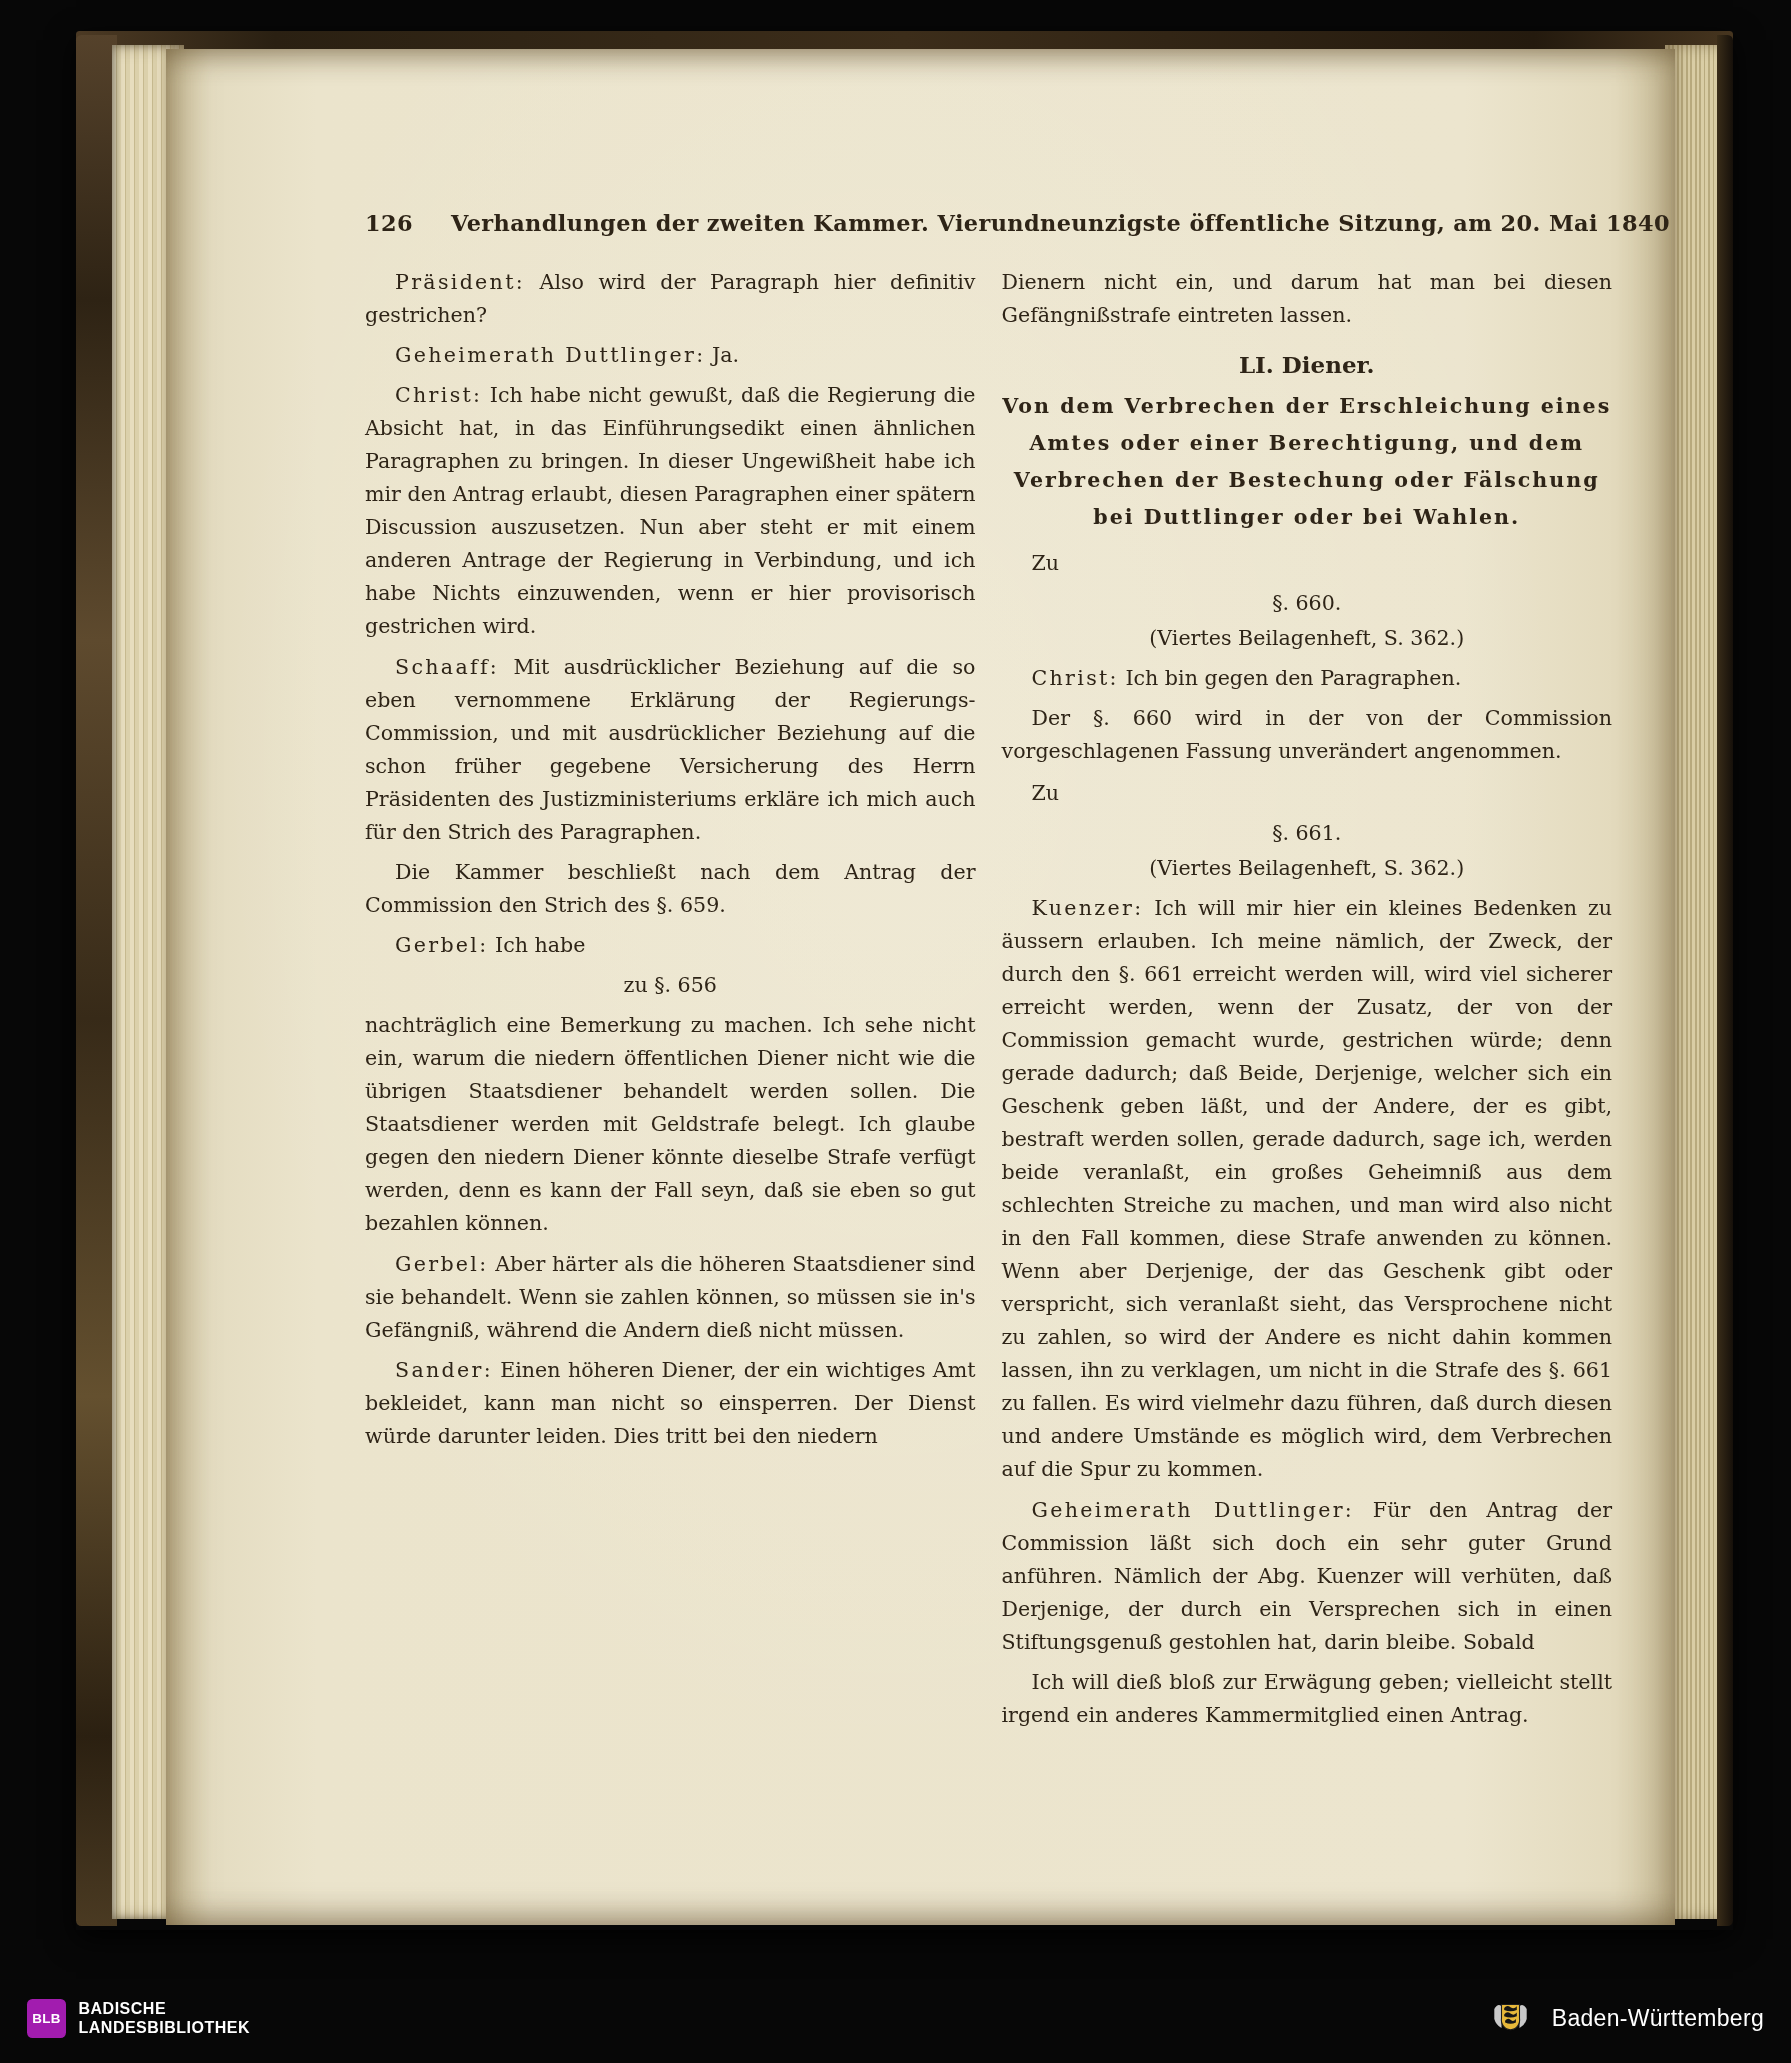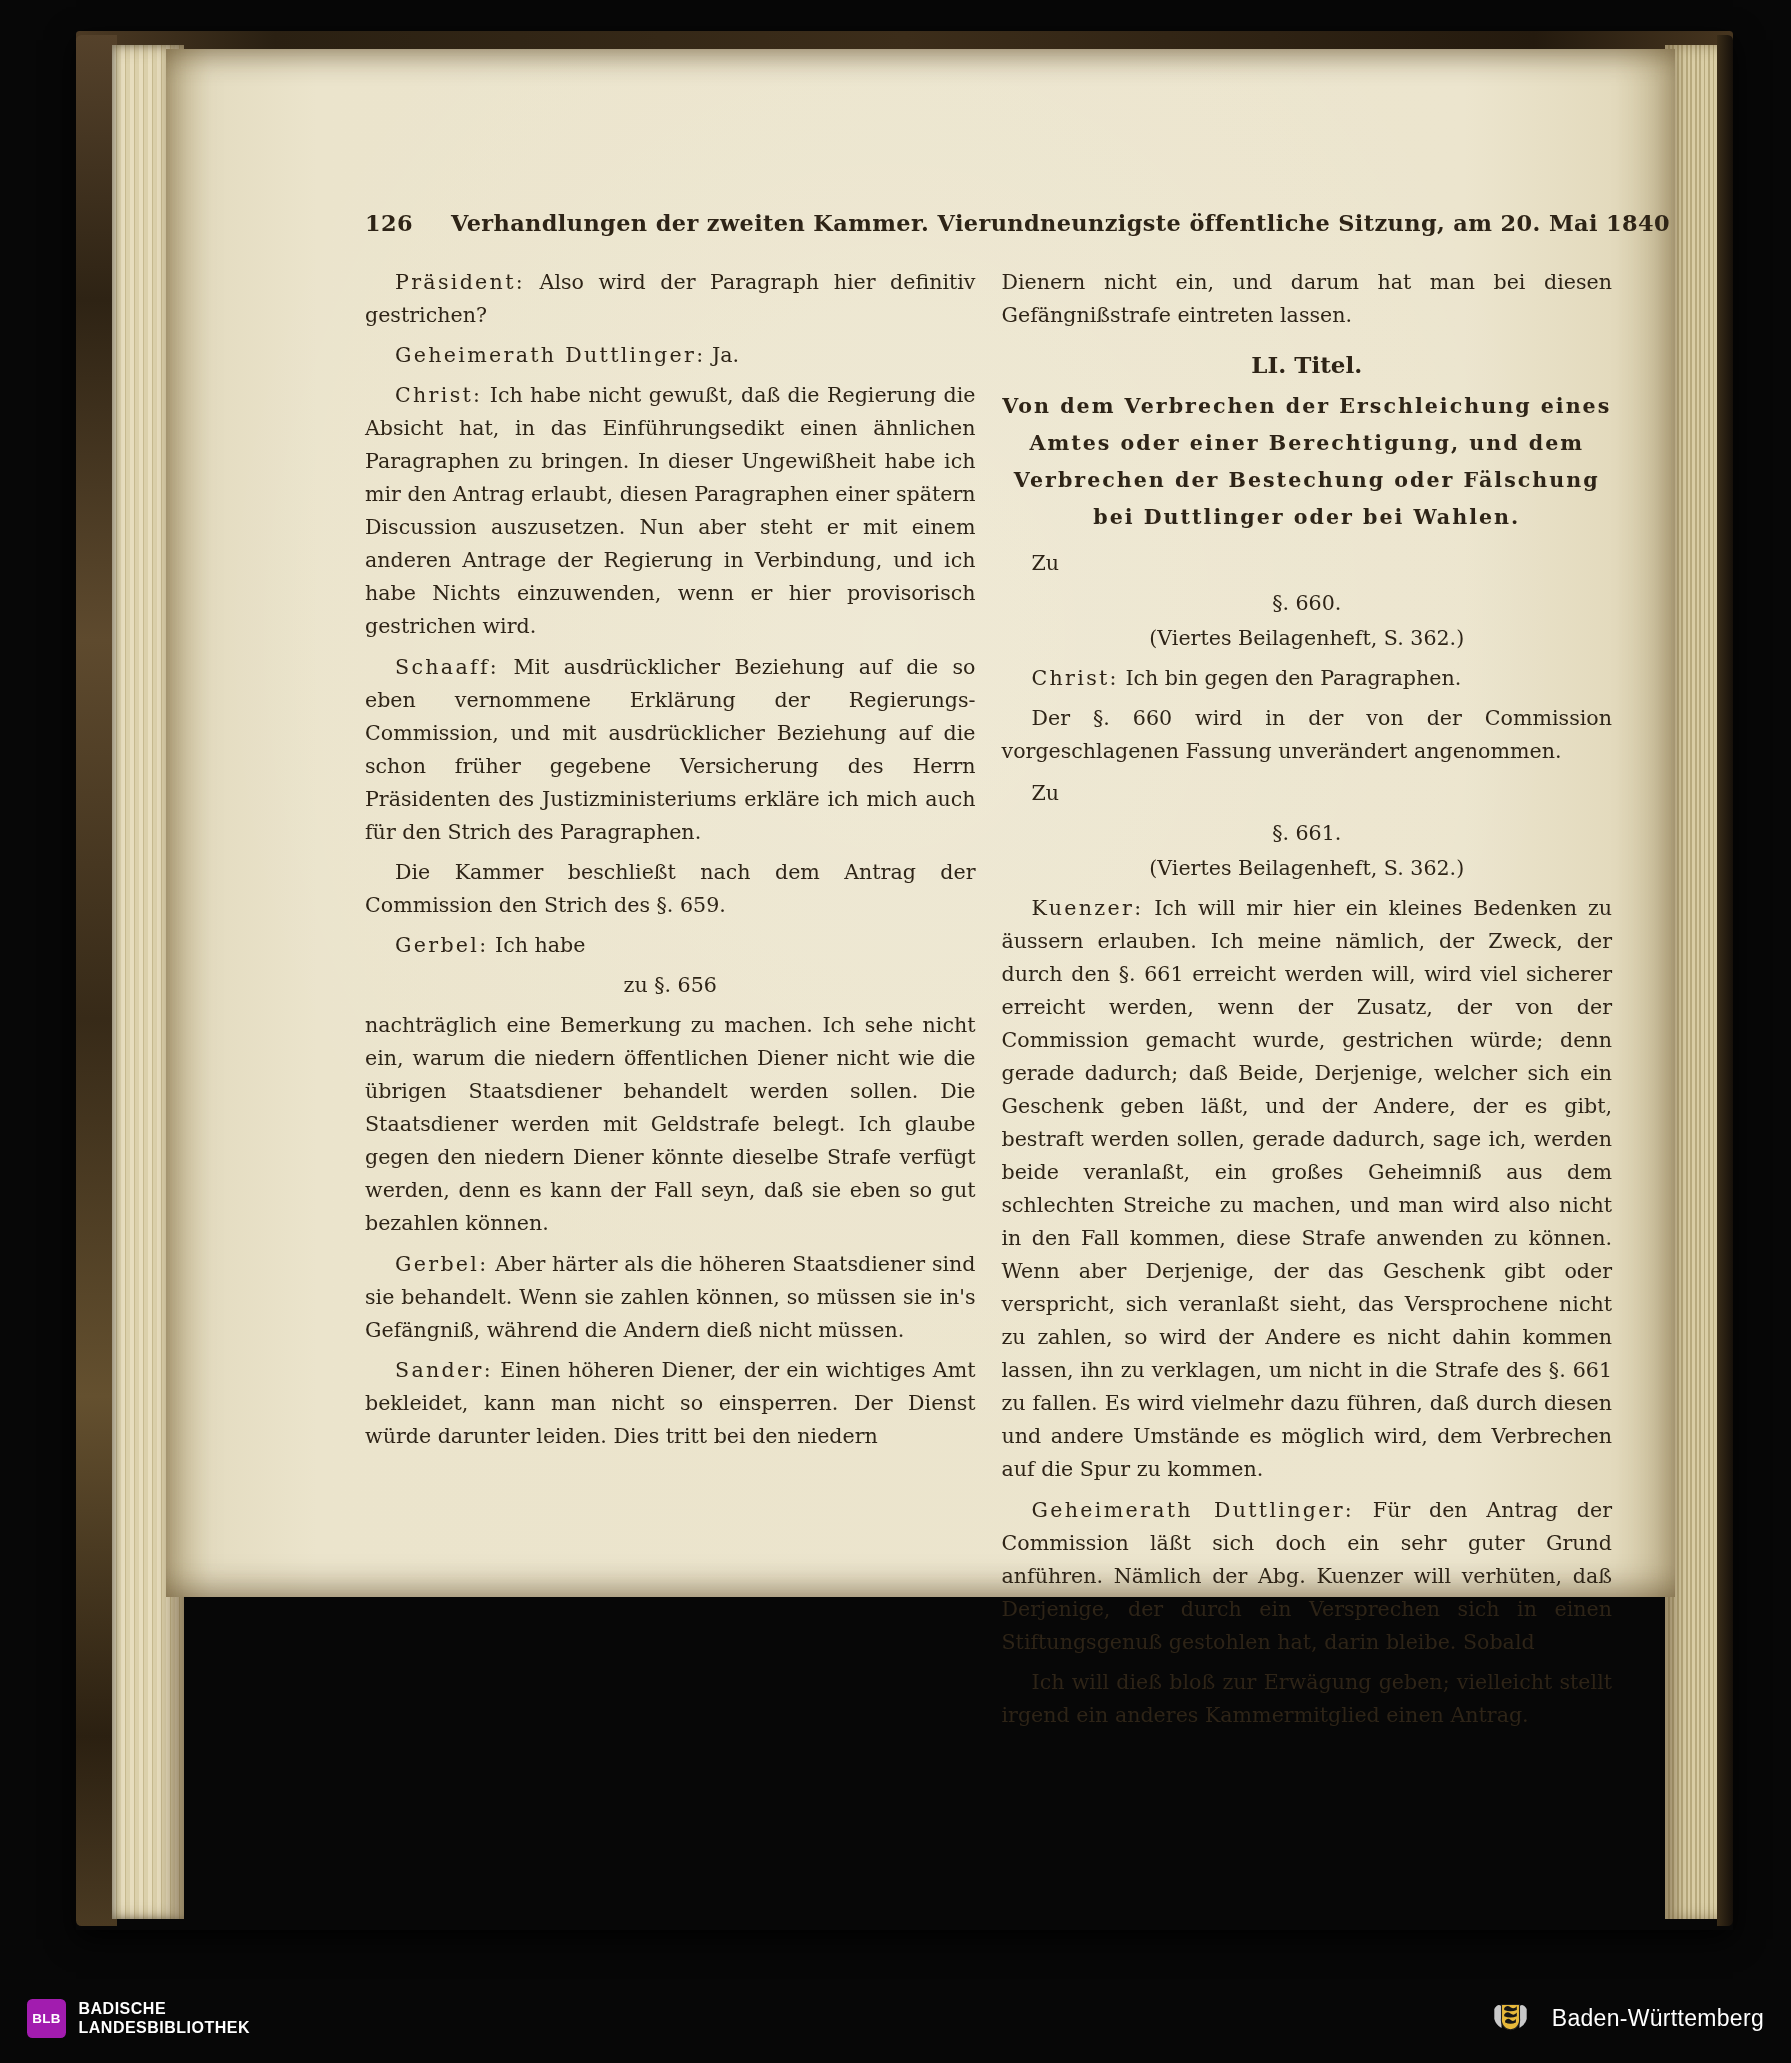--- a/index.html
+++ b/index.html
@@ -43,21 +43,21 @@
     box-shadow: inset 10.7px 0 14.3px rgba(90,70,40,0.5);
   }
   .cover-right {
     position: absolute; left: 1641px; top: 3.6px; width: 16px; height: 1891px;
     background: linear-gradient(90deg, #3a2d19, #16100a);
     border-radius: 0 5.4px 5.4px 0;
   }
 
   .page {
     position: absolute; left: 90px; top: 18px;
-    width: 1509px; height: 1548px;
+    width: 1509px; height: 1876px;
     background:
       radial-gradient(ellipse at 48% 38%, rgba(255,255,250,0.18), rgba(255,255,250,0) 62%),
       linear-gradient(90deg, #d3c7a1 0%, #e4dcc1 3%, #ebe4cc 10%, #ece5ce 86%, #e3dabd 96%, #d2c6a0 100%);
     box-shadow:
       inset 0 19.7px 27px -14.3px rgba(100,80,45,0.55),
       inset 0 -23px 30px -16px rgba(100,80,45,0.5),
       inset 27px 0 45px -23px rgba(100,80,45,0.55),
       inset -30px 0 49px -25px rgba(100,80,45,0.5);
     box-sizing: border-box;
     padding: 161px 63px 0 199px;
@@ -139,21 +139,21 @@
             <p class="para p-indent">Die Kammer beschließt nach dem Antrag der Commission den Strich des §. 659.</p>
             <p class="para p-indent"><span class="speaker">Gerbel:</span> Ich habe</p>
             <p class="para p-center">zu §. 656</p>
             <p class="para p-noindent">nachträglich eine Bemerkung zu machen. Ich sehe nicht ein, warum die niedern öffentlichen Diener nicht wie die übrigen Staatsdiener behandelt werden sollen. Die Staatsdiener werden mit Geldstrafe belegt. Ich glaube gegen den niedern Diener könnte dieselbe Strafe verfügt werden, denn es kann der Fall seyn, daß sie eben so gut bezahlen können.</p>
             <p class="para p-indent"><span class="speaker">Gerbel:</span> Aber härter als die höheren Staatsdiener sind sie behandelt. Wenn sie zahlen können, so müssen sie in's Gefängniß, während die Andern dieß nicht müssen.</p>
             <p class="para p-indent"><span class="speaker">Sander:</span> Einen höheren Diener, der ein wichtiges Amt bekleidet, kann man nicht so einsperren. Der Dienst würde darunter leiden. Dies tritt bei den niedern</p>
           </div>
         <div class="divider"></div>
         <div class="col">
             <p class="para p-noindent">Dienern nicht ein, und darum hat man bei diesen Gefängnißstrafe eintreten lassen.</p>
-            <p class="para p-title">LI. Titel.</p>
+            <p class="para p-title">LI. Diener.</p>
             <p class="para p-spaced">Von dem Verbrechen der Erschleichung eines Amtes oder einer Berechtigung, und dem Verbrechen der Bestechung oder Fälschung bei Duttlinger oder bei Wahlen.</p>
             <p class="para p-zu">Zu</p>
             <p class="para p-section">§. 660.</p>
             <p class="para p-ref">(Viertes Beilagenheft, S. 362.)</p>
             <p class="para p-indent"><span class="speaker">Christ:</span> Ich bin gegen den Paragraphen.</p>
             <p class="para p-indent">Der §. 660 wird in der von der Commission vorgeschlagenen Fassung unverändert angenommen.</p>
             <p class="para p-zu">Zu</p>
             <p class="para p-section">§. 661.</p>
             <p class="para p-ref">(Viertes Beilagenheft, S. 362.)</p>
             <p class="para p-indent"><span class="speaker">Kuenzer:</span> Ich will mir hier ein kleines Bedenken zu äussern erlauben. Ich meine nämlich, der Zweck, der durch den §. 661 erreicht werden will, wird viel sicherer erreicht werden, wenn der Zusatz, der von der Commission gemacht wurde, gestrichen würde; denn gerade dadurch; daß Beide, Derjenige, welcher sich ein Geschenk geben läßt, und der Andere, der es gibt, bestraft werden sollen, gerade dadurch, sage ich, werden beide veranlaßt, ein großes Geheimniß aus dem schlechten Streiche zu machen, und man wird also nicht in den Fall kommen, diese Strafe anwenden zu können. Wenn aber Derjenige, der das Geschenk gibt oder verspricht, sich veranlaßt sieht, das Versprochene nicht zu zahlen, so wird der Andere es nicht dahin kommen lassen, ihn zu verklagen, um nicht in die Strafe des §. 661 zu fallen. Es wird vielmehr dazu führen, daß durch diesen und andere Umstände es möglich wird, dem Verbrechen auf die Spur zu kommen.</p>

